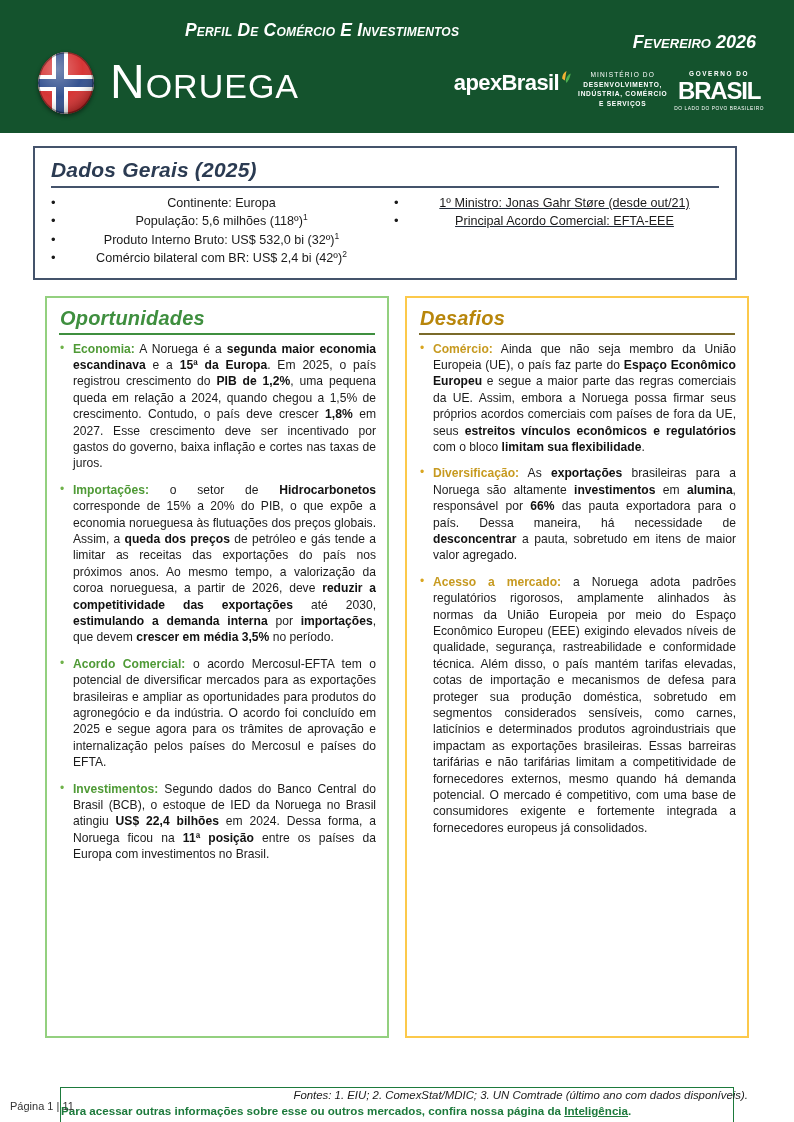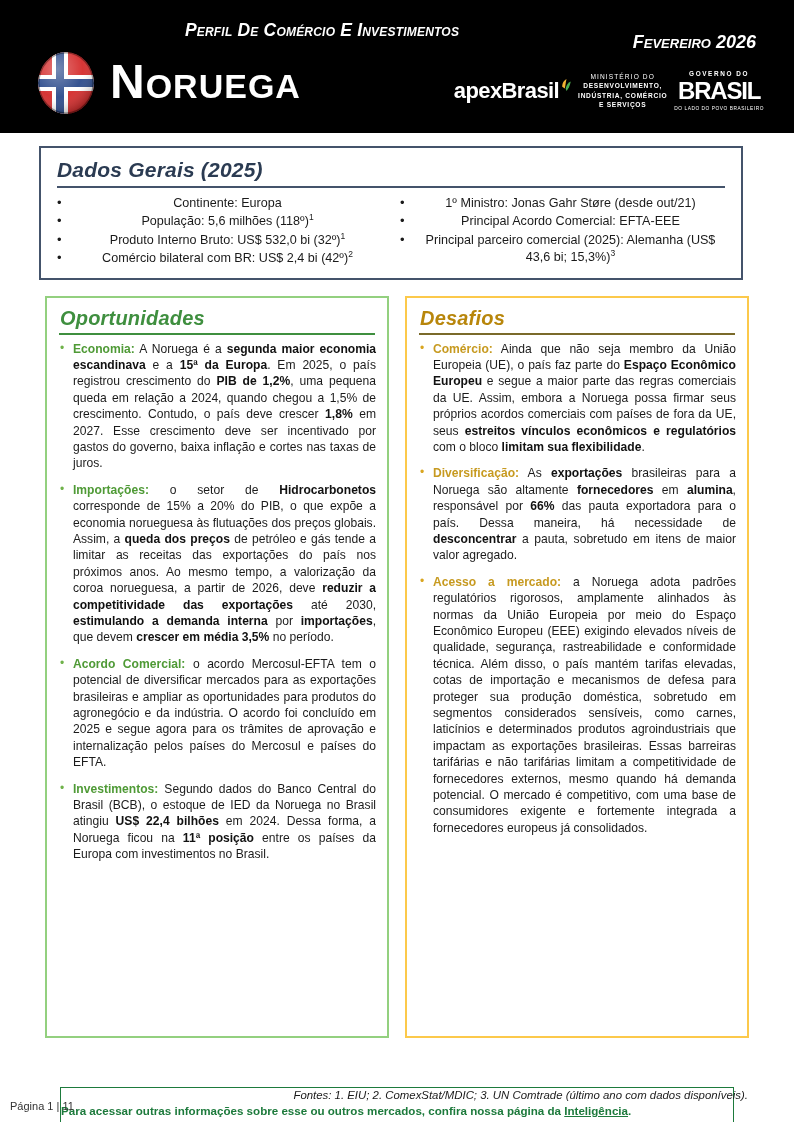--- a/index.html
+++ b/index.html
@@ -15,21 +15,21 @@
     color: #1f2a3a;
     overflow: hidden;
     position: relative;
   }
 
   
   .header-band {
     position: relative;
     width: 794px;
     height: 133px;
-    background: #000000;
+    background: #14532d;
     box-sizing: border-box;
   }
   .header-title-row {
     position: absolute;
     top: 20px;
     left: 0;
     right: 0;
     height: 26px;
   }
   .header-kicker {
@@ -68,33 +68,32 @@
     box-shadow: 0 2px 4px rgba(0,0,0,0.45);
   }
   .flag-badge svg { display: block; }
 
   .country-name {
     position: absolute;
     left: 110px;
     top: 55px;
     color: #ffffff;
     font-size: 48px;
-    font-weight: bold;
+    font-weight: normal;
     font-variant: small-caps;
     letter-spacing: 1px;
     line-height: 54px;
     font-family: "Liberation Sans", sans-serif;
   }
 
   .logos {
     position: absolute;
     right: 30px;
     top: 70px;
     display: flex;
-    align-items: center;
     gap: 7px;
   }
   .logo-apex {
     color: #ffffff;
     font-size: 22px;
     font-weight: bold;
     letter-spacing: -0.6px;
     position: relative;
     padding-right: 12px;
     font-family: "Liberation Sans", sans-serif;
@@ -137,21 +136,21 @@
     font-size: 4.8px;
     letter-spacing: 0.55px;
     text-transform: uppercase;
     border-top: 0px solid #fff;
     margin-top: 1px;
   }
 
   
   .dados-box {
     position: absolute;
-    left: 39px;
+    left: 33px;
     top: 146px;
     width: 704px;
     height: 134px;
     border: 2px solid #44536b;
     box-sizing: border-box;
     background: #ffffff;
     padding: 8px 14px 6px 14px;
   }
   .dados-title {
     font-size: 21px;
@@ -164,21 +163,21 @@
   }
   .dados-rule {
     height: 1.5px;
     background: #44536b;
     margin: 0 2px 7px 2px;
   }
   .dados-cols {
     display: flex;
   }
   .dados-col { width: 50%; }
-  .dados-col.right { padding-left: 14px; }
+  .dados-col.right { padding-left: 14px; text-decoration: underline; }
   .dados-list {
     margin: 0;
     padding: 0;
     list-style: none;
   }
   .dados-list li {
     position: relative;
     padding-left: 16px;
     font-size: 12.6px;
     line-height: 17.5px;
@@ -367,21 +366,20 @@
           <li>Continente: Europa</li>
           <li>População: 5,6 milhões (118º)<sup>1</sup></li>
           <li>Produto Interno Bruto: US$ 532,0 bi (32º)<sup>1</sup></li>
           <li>Comércio bilateral com BR: US$ 2,4 bi (42º)<sup>2</sup></li>
         </ul>
     </div>
     <div class="dados-col right">
       <ul class="dados-list" id="dados-right">
           <li>1º Ministro: Jonas Gahr Støre  (desde out/21)</li>
           <li>Principal Acordo Comercial: EFTA-EEE</li>
-          <li>Principal parceiro comercial (2025): Alemanha (US$ 43,6 bi; 15,3%)<sup>3</sup></li>
         </ul>
     </div>
   </div>
 </div>
 
 <div class="panels">
 
   <div class="panel opp">
     <div class="panel-title">Oportunidades</div>
     <div class="panel-rule"></div>
@@ -391,21 +389,21 @@
         <li><span class="lead-opp">Acordo Comercial:</span><span> o acordo Mercosul-EFTA tem o potencial de diversificar mercados para as exportações brasileiras e ampliar as oportunidades para produtos do agronegócio e da indústria. O acordo foi concluído em 2025 e segue agora para os trâmites de aprovação e internalização pelos países do Mercosul e países do EFTA.</span></li>
         <li><span class="lead-opp">Investimentos:</span><span> Segundo dados do Banco Central do Brasil (BCB), o estoque de IED da Noruega no Brasil atingiu <b>US$ 22,4 bilhões</b> em 2024. Dessa forma, a Noruega ficou na <b>11ª posição</b> entre os países da Europa com investimentos no Brasil.</span></li>
       </ul>
   </div>
 
   <div class="panel des">
     <div class="panel-title">Desafios</div>
     <div class="panel-rule"></div>
     <ul class="bullets" id="des-list">
         <li><span class="lead-des">Comércio:</span><span> Ainda que não seja membro da União Europeia (UE), o país faz parte do <b>Espaço Econômico Europeu</b> e segue a maior parte das regras comerciais da UE. Assim, embora a Noruega possa firmar seus próprios acordos comerciais com países de fora da UE, seus <b>estreitos vínculos econômicos e regulatórios</b> com o bloco <b>limitam sua flexibilidade</b>.</span></li>
-        <li><span class="lead-des">Diversificação:</span><span> As <b>exportações</b> brasileiras para a Noruega são altamente <b>fornecedores</b> em <b>alumina</b>, responsável por <b>66%</b> das pauta exportadora para o país. Dessa maneira, há necessidade de <b>desconcentrar</b> a pauta, sobretudo em itens de maior valor agregado.</span></li>
+        <li><span class="lead-des">Diversificação:</span><span> As <b>exportações</b> brasileiras para a Noruega são altamente <b>investimentos</b> em <b>alumina</b>, responsável por <b>66%</b> das pauta exportadora para o país. Dessa maneira, há necessidade de <b>desconcentrar</b> a pauta, sobretudo em itens de maior valor agregado.</span></li>
         <li><span class="lead-des">Acesso a mercado:</span><span> a Noruega adota padrões regulatórios rigorosos, amplamente alinhados às normas da União Europeia por meio do Espaço Econômico Europeu (EEE) exigindo elevados níveis de qualidade, segurança, rastreabilidade e conformidade técnica. Além disso, o país mantém tarifas elevadas, cotas de importação e mecanismos de defesa para proteger sua produção doméstica, sobretudo em segmentos considerados sensíveis, como carnes, laticínios e determinados produtos agroindustriais que impactam as exportações brasileiras. Essas barreiras tarifárias e não tarifárias limitam a competitividade de fornecedores externos, mesmo quando há demanda potencial. O mercado é competitivo, com uma base de consumidores exigente e fortemente integrada a fornecedores europeus já consolidados.</span></li>
       </ul>
   </div>
 
 </div>
 
 <div class="cta-box">
   <div class="cta-text">
     <span>Para acessar outras informações sobre esse ou outros mercados, confira nossa página da </span><a class="cta-link" href="#">Inteligência</a><span>.</span>
   </div>

